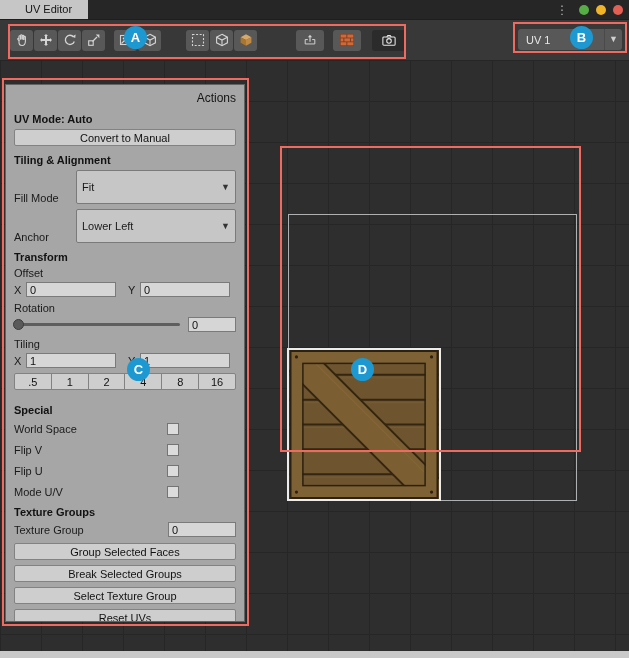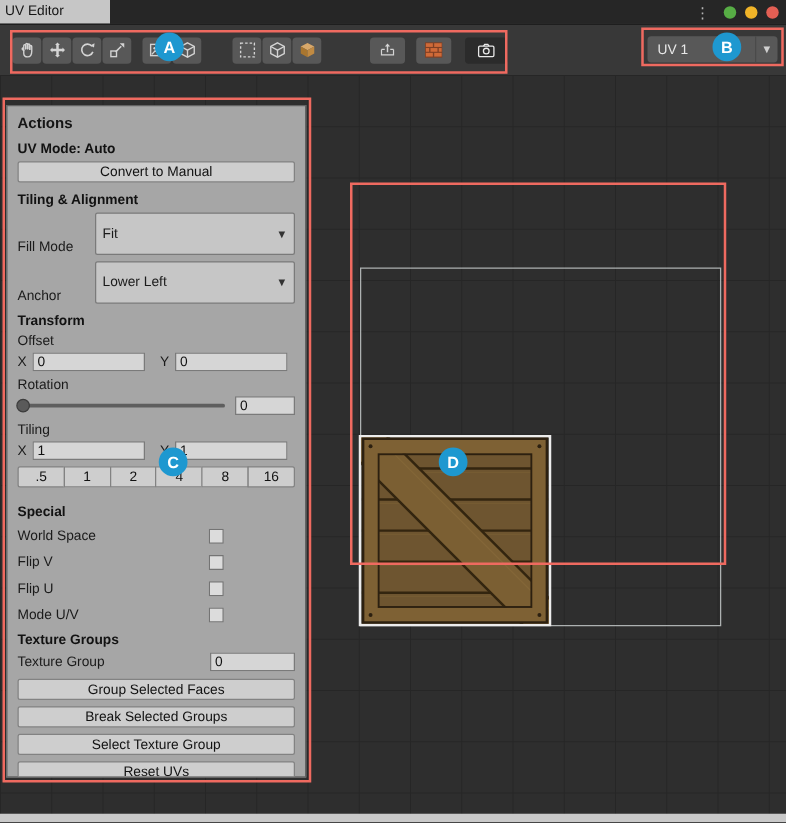--- a/index.html
+++ b/index.html
@@ -3,21 +3,21 @@
 <meta charset="utf-8">
 <style>
   * { box-sizing: border-box; margin: 0; padding: 0; }
   html,body { width: 629px; height: 658px; }
   body { font-family: "Liberation Sans", sans-serif; background: #383838; }
   .window { position: relative; width: 629px; height: 658px; overflow: hidden; background: #383838; }
 
   
   .titlebar { position: absolute; left:0; top:0; width:629px; height:19px; background:#262626; }
   .tab { position:absolute; left:0; top:0; width:88px; height:19px; background:#c6c6c6; color:#141414;
-         font-size:11px; line-height:19px; padding-left:4px; }
+         font-size:11px; line-height:19px; padding-left:25px; }
   .title-right { position:absolute; right:6px; top:0; height:19px; display:flex; align-items:center; gap:7px; }
   .more-glyph { color:#b5b5b5; font-size:12px; margin-right:4px; }
   .dot { width:10px; height:10px; border-radius:50%; display:inline-block; }
   .dot.green { background:#57ad45; } .dot.yellow { background:#f0b428; } .dot.red { background:#e35f54; }
 
   
   .toolbar { position:absolute; left:0; top:19px; width:629px; height:41px; background:#383838;
              border-top:1px solid #1e1e1e; display:flex; align-items:center; padding-left:10px; }
   .tbtn { width:23px; height:21px; background:#585858; border-radius:3px; display:flex; align-items:center;
           justify-content:center; margin-right:1px; flex:0 0 auto; }
@@ -41,21 +41,21 @@
             background-size:41px 41px; }
   .uv-outline { position:absolute; left:288px; top:154px; width:289px; height:287px;
                 border:1px solid rgba(195,200,200,0.85); }
   .crate { position:absolute; left:287px; top:288px; width:154px; height:153px; border:2px solid #ececec; }
   .crate svg { width:100%; height:100%; display:block; }
   .bottom-bar { position:absolute; left:0; top:651px; width:629px; height:7px; background:#c9c9c9; }
 
   
   .panel { position:absolute; left:5px; top:84px; width:240px; height:538px; background:#a6a6a6;
            border:1px solid #636363; padding:0 8px; color:#1a1a1a; font-size:11px; overflow:hidden; z-index:5; }
-  .p-title { text-align:left; font-weight:bold; font-size:12px; color:#151515; padding:6px 0 5px; }
+  .p-title { text-align:right; font-weight:normal; font-size:12px; color:#151515; padding:6px 0 5px; }
   .p-bold { font-weight:bold; color:#121212; margin:3px 0 4px; }
   .p-hdr { font-weight:bold; color:#121212; margin:8px 0 4px; }
   .p-lbl { margin:4px 0 3px; }
   .wbtn { width:100%; height:17px; background:#cecece; border:1px solid #828282; border-radius:2px;
           font-size:11px; color:#111; display:flex; align-items:center; justify-content:center; margin-bottom:5px; }
   .row { display:flex; align-items:flex-end; margin-bottom:5px; }
   .row .lab { flex:0 0 62px; }
   .dropdown { flex:1; height:17px; background:#c6c6c6; border:1px solid #7a7a7a; border-radius:2px;
               display:flex; align-items:center; padding:16px 5px; color:#1a1a1a; }
   .dropdown .dd-arrow { margin-left:auto; font-size:9px; color:#333; }

